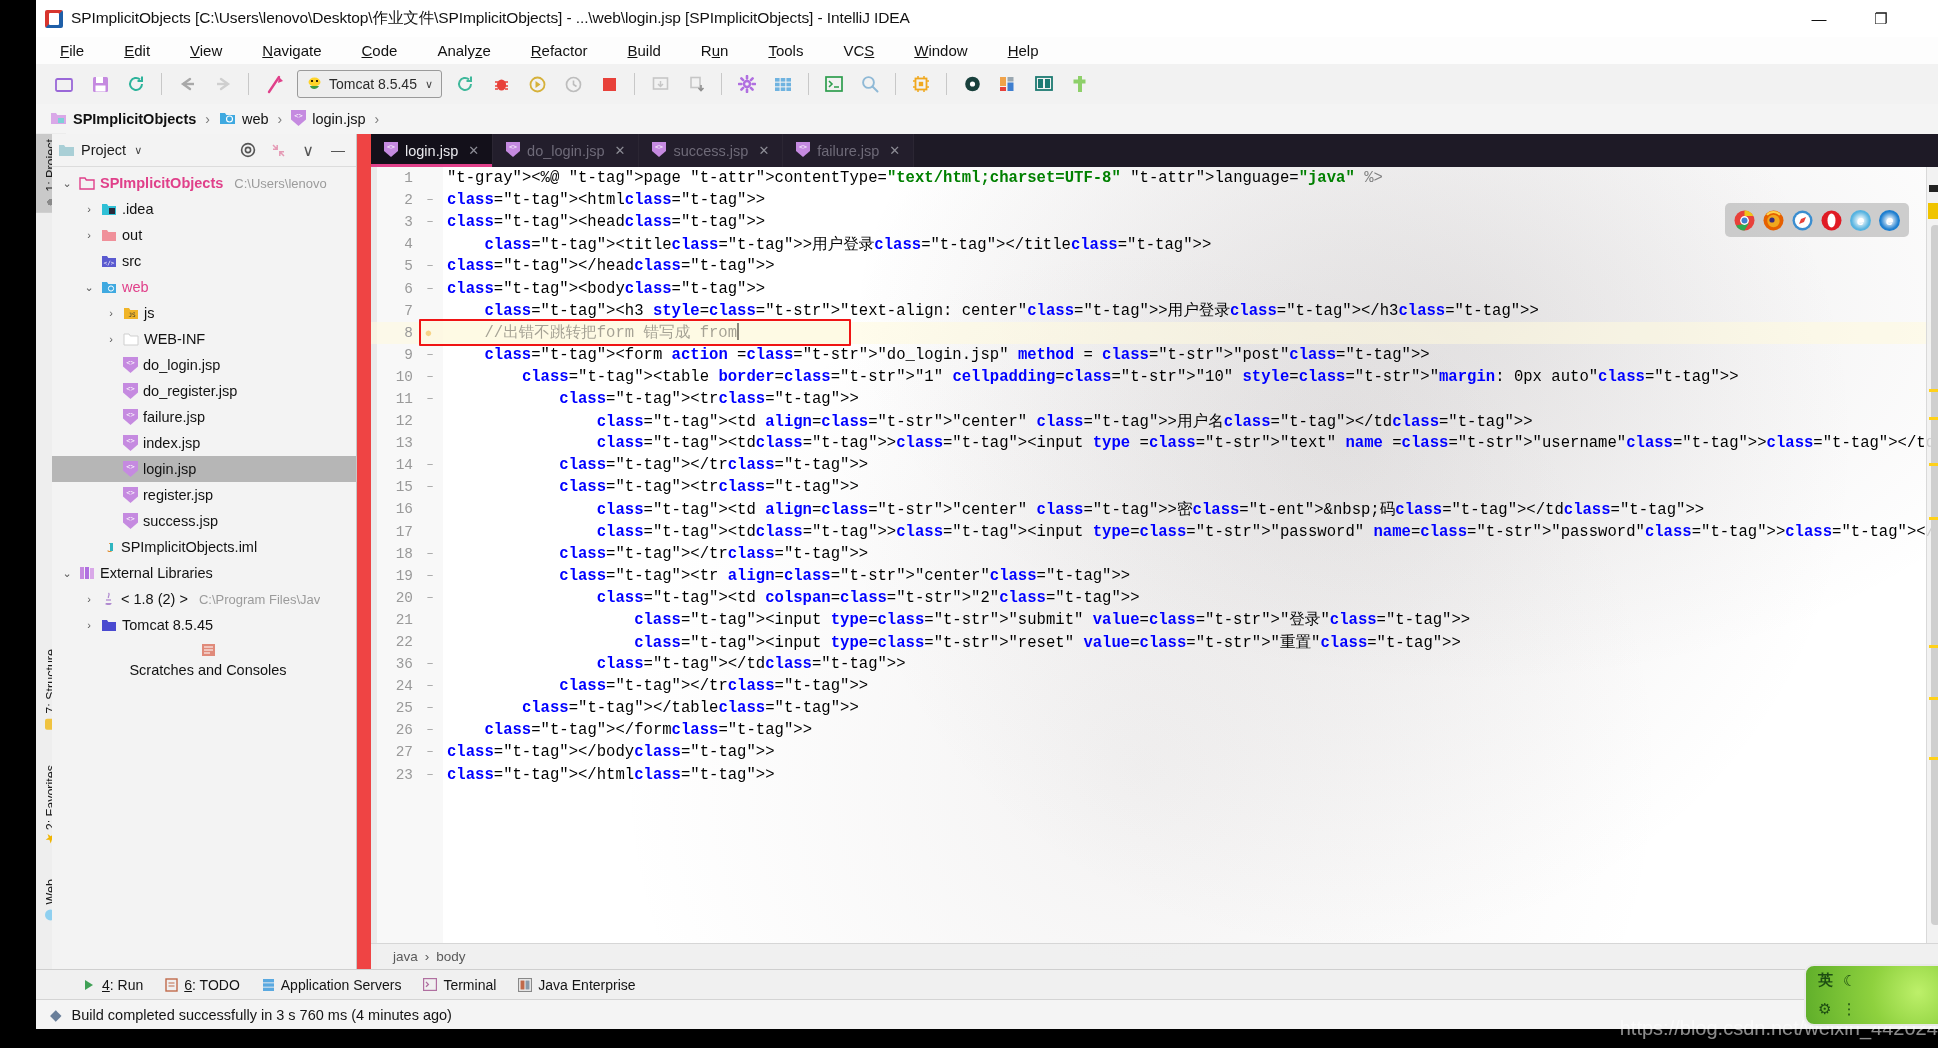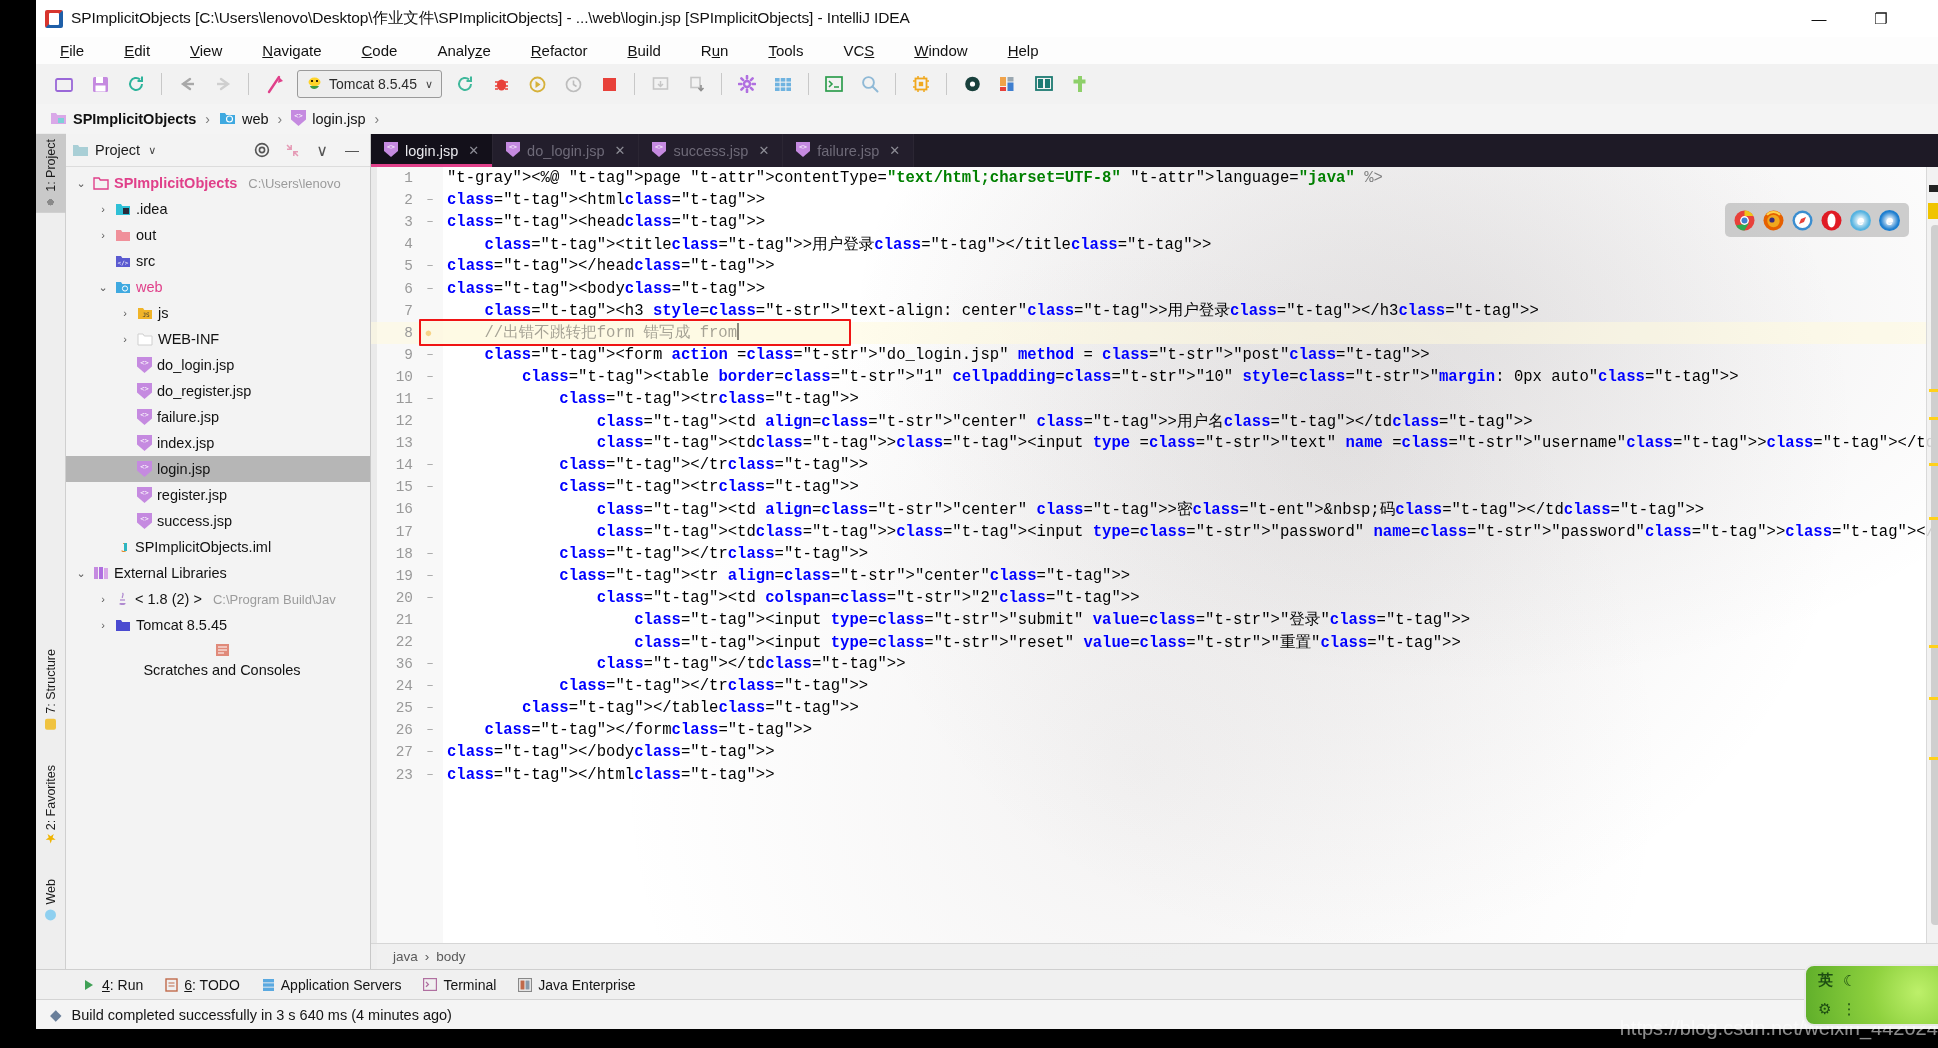--- a/index.html
+++ b/index.html
@@ -66,21 +66,21 @@
     font-size:12.5px; color:#1b1b1b; white-space:nowrap;
     writing-mode:vertical-rl; text-orientation:mixed;
     display:flex;align-items:center;gap:5px; padding:5px 0;
   }
   .vlabel.sel{ background:#c9c9c9; }
   .vlabel.up{ transform:rotate(180deg); }
   .sq{ width:11px;height:11px;flex:none;border-radius:2px; }
 
   
   .projpanel{
-    position:absolute;left:30px;top:134px;width:305px;height:835px;
+    position:absolute;left:16px;top:134px;width:305px;height:835px;
     background:#f3f3f3; border-right:1px solid #c8c8c8;
   }
   .proj-head{
     height:33px;display:flex;align-items:center;padding:0 6px;gap:6px;
     border-bottom:1px solid #dcdcdc; background:#f3f3f3;
   }
   .proj-title{ font-size:14.5px;color:#1b1b1b;}
   .proj-head-sp{flex:1;}
   .ph-btn{width:24px;height:24px;display:flex;align-items:center;justify-content:center;color:#555;font-size:14px;}
   .tree{ padding-top:3px; font-size:14.5px; }
@@ -646,21 +646,21 @@
         <div class="trow" style="padding-left: 30px;">
           <span class="arrow">›</span>
           <span style="display: flex; flex: 0 0 auto;">
             <svg width="15" height="15" viewBox="0 0 15 15">
               <path d="M5 11h5c1 0 1 2-2.5 2S4 12 5 11z" fill="#b08ad0"></path>
               <path d="M7.5 1c2 2-1 3 0 5" stroke="#b08ad0" stroke-width="1.3" fill="none"></path>
               <path d="M5 8h5" stroke="#b08ad0" stroke-width="1.3"></path>
             </svg>
           </span>
           <span class="tlabel">&lt; 1.8 (2) &gt;</span>
-          <span class="tpath">C:\Program Build\Jav</span>
+          <span class="tpath">C:\Program Files\Jav</span>
         </div>
         <div class="trow" style="padding-left: 30px;">
           <span class="arrow">›</span>
           <span style="display: flex; flex: 0 0 auto;">
             <svg width="16" height="14" viewBox="0 0 16 14">
               <path d="M1 2h5l1.3 2H15v9H1z" fill="#4a4ad0"></path>
             </svg>
           </span>
           <span class="tlabel">Tomcat 8.5.45</span>
         </div>
@@ -870,21 +870,21 @@
             <rect x="2.5" y="2.5" width="4" height="9" fill="#c06a4a"></rect>
             <rect x="7.5" y="2.5" width="4" height="9" fill="#8a9aa8"></rect>
           </svg>
         </span>
         <span>Java Enterprise</span>
       </div>
     </div>
 
   <div class="statusbar">
     <span style="color:#6a7f9a;font-size:15px;">◆</span>
-    <span class="st-text">Build completed successfully in 3 s 640 ms (4 minutes ago)</span>
+    <span class="st-text">Build completed successfully in 3 s 760 ms (4 minutes ago)</span>
   </div>
 
   <div class="bottombg"></div>
 
   <div class="wm">https://blog.csdn.net/weixin_44202489</div>
 
   <div class="ime">
     <div class="ime-row">
       <span style="font-weight:bold;">英</span>
       <span>☾</span>

